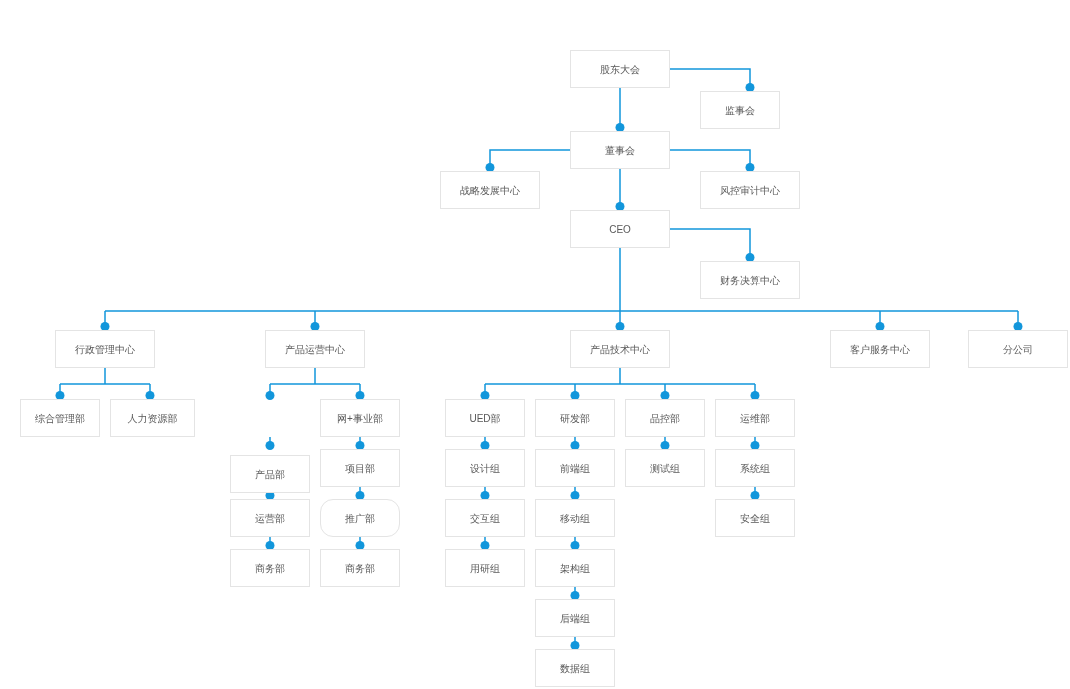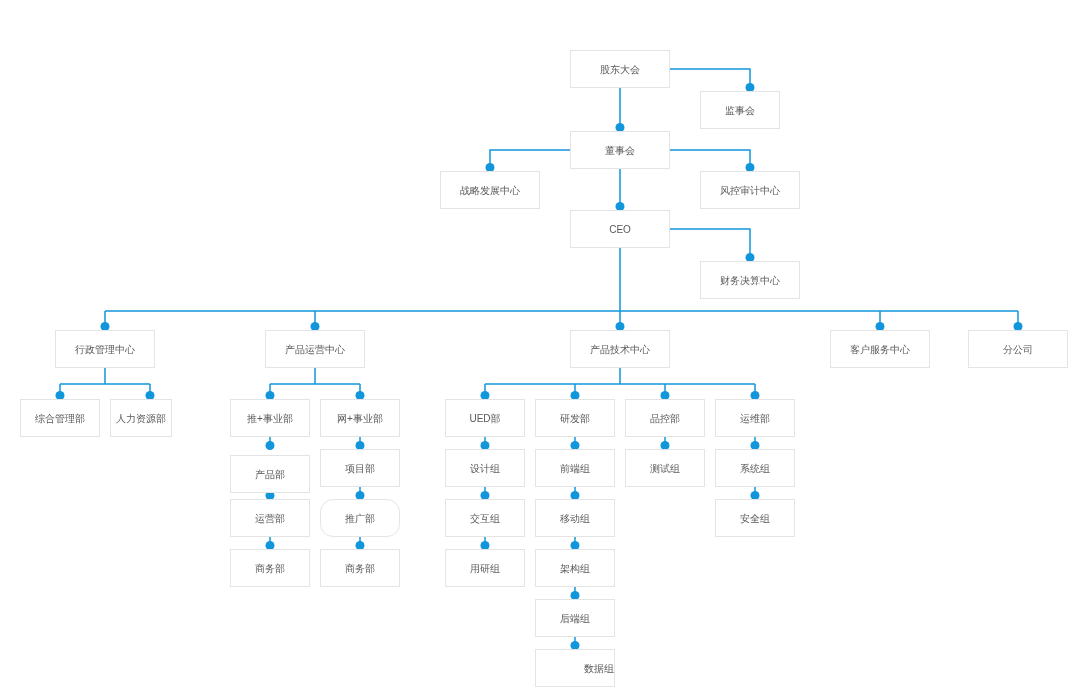--- a/index.html
+++ b/index.html
@@ -107,22 +107,21 @@
     <div class="node" style="left: 440px; top: 171px; width: 100px;">战略发展中心</div>
     <div class="node" style="left: 700px; top: 171px; width: 100px;">风控审计中心</div>
     <div class="node" style="left: 570px; top: 210px; width: 100px;">CEO</div>
     <div class="node" style="left: 700px; top: 261px; width: 100px;">财务决算中心</div>
     <div class="node" style="left: 55px; top: 330px; width: 100px;">行政管理中心</div>
     <div class="node" style="left: 265px; top: 330px; width: 100px;">产品运营中心</div>
     <div class="node" style="left: 570px; top: 330px; width: 100px;">产品技术中心</div>
     <div class="node" style="left: 830px; top: 330px; width: 100px;">客户服务中心</div>
     <div class="node" style="left: 968px; top: 330px; width: 100px;">分公司</div>
     <div class="node" style="left: 20px; top: 399px; width: 80px;">综合管理部</div>
-    <div class="node" style="left: 110px; top: 399px; width: 62px;">人力资源部</div>
-    <div class="node" style="left: 230px; top: 399px; width: 80px;">推+事业部</div>
+    <div class="node" style="left: 110px; top: 399px; width: 85px;">人力资源部</div>
     <div class="node" style="left: 320px; top: 399px; width: 80px;">网+事业部</div>
     <div class="node" style="left: 445px; top: 399px; width: 80px;">UED部</div>
     <div class="node" style="left: 535px; top: 399px; width: 80px;">研发部</div>
     <div class="node" style="left: 625px; top: 399px; width: 80px;">品控部</div>
     <div class="node" style="left: 715px; top: 399px; width: 80px;">运维部</div>
     <div class="node" style="left: 230px; top: 449px; width: 80px; margin-top: 6px;">产品部</div>
     <div class="node" style="left: 320px; top: 449px; width: 80px;">项目部</div>
     <div class="node" style="left: 445px; top: 449px; width: 80px;">设计组</div>
     <div class="node" style="left: 535px; top: 449px; width: 80px;">前端组</div>
     <div class="node" style="left: 625px; top: 449px; width: 80px;">测试组</div>
@@ -130,14 +129,14 @@
     <div class="node" style="left: 230px; top: 499px; width: 80px;">运营部</div>
     <div class="node" style="left: 320px; top: 499px; width: 80px; border-radius: 13px;">推广部</div>
     <div class="node" style="left: 445px; top: 499px; width: 80px;">交互组</div>
     <div class="node" style="left: 535px; top: 499px; width: 80px;">移动组</div>
     <div class="node" style="left: 715px; top: 499px; width: 80px;">安全组</div>
     <div class="node" style="left: 230px; top: 549px; width: 80px;">商务部</div>
     <div class="node" style="left: 320px; top: 549px; width: 80px;">商务部</div>
     <div class="node" style="left: 445px; top: 549px; width: 80px;">用研组</div>
     <div class="node" style="left: 535px; top: 549px; width: 80px;">架构组</div>
     <div class="node" style="left: 535px; top: 599px; width: 80px;">后端组</div>
-    <div class="node" style="left: 535px; top: 649px; width: 80px; text-align: right;">数据组</div>
+    <div class="node" style="left: 535px; top: 649px; width: 80px;">数据组</div>
   </div>
 
 </body></html>

